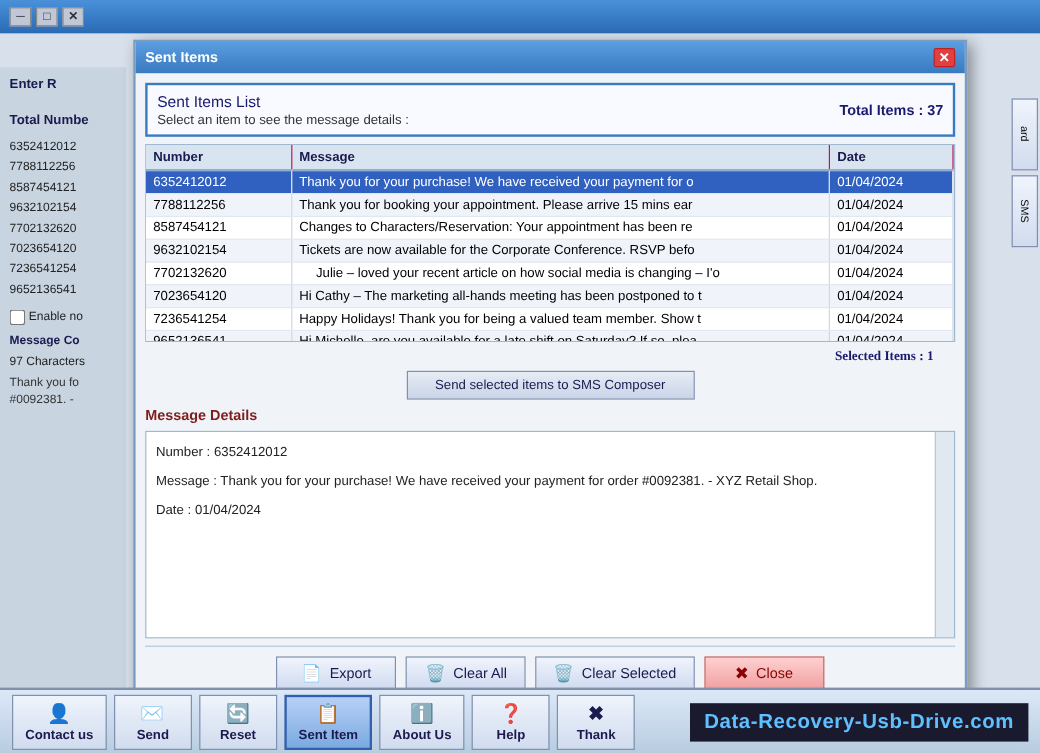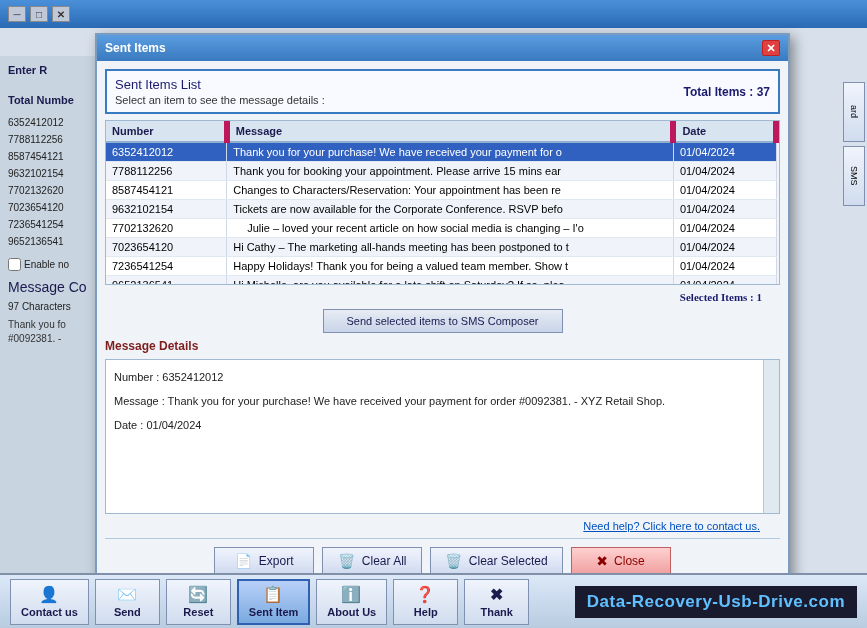--- a/index.html
+++ b/index.html
@@ -56,21 +56,21 @@
       display: flex;
       flex-direction: column;
       height: calc(628px - 28px);
       background: #d8e0eb;
       position: relative;
     }
 
     
     .dialog-overlay {
       position: absolute;
-      left: 95px;
+      left: 111px;
       top: 5px;
       width: 695px;
       height: 560px;
       background: #f0f4f8;
       border: 2px solid #7a9cc0;
       box-shadow: 4px 4px 12px rgba(0,0,0,0.4);
       display: flex;
       flex-direction: column;
     }
 
@@ -154,21 +154,21 @@
       width: 100%;
       border-collapse: collapse;
       font-size: 11px;
     }
     thead tr {
       background: #d8e4f0;
     }
     thead th {
       padding: 4px 6px;
       text-align: left;
-      border-right: 6px solid #be185d;
+      border-right: 1px solid #be185d;
       border-bottom: 2px solid #90aed0;
       color: #1a1a4e;
       font-weight: bold;
       white-space: nowrap;
     }
     tbody tr {
       background: white;
     }
     tbody tr:nth-child(even) {
       background: #f0f4fa;
@@ -364,22 +364,22 @@
     }
     .left-enable {
       padding: 4px;
       font-size: 10px;
       display: flex;
       align-items: center;
       gap: 3px;
     }
     .left-msg-comp {
       padding: 4px;
-      font-size: 14px;
-      font-weight: normal;
+      font-size: 10px;
+      font-weight: bold;
       color: #1a1a4e;
     }
     .left-chars {
       padding: 2px 4px;
       font-size: 10px;
     }
     .left-msg-preview {
       padding: 4px;
       font-size: 10px;
       color: #333;
@@ -538,21 +538,20 @@
             <span>Message  :  </span>
             <span>Thank you for your purchase! We have received your payment for order #0092381. - XYZ Retail Shop.</span>
           </div>
           <div style="margin-top:6px;">
             <span>Date        :  </span>
             <span>01/04/2024</span>
           </div>
           <div class="message-details-scrollbar"></div>
         </div>
 
-        <div class="help-link">Need help? Click here to contact us.</div>
 
         <div class="bottom-btns">
           <button class="action-btn">
             <span class="btn-icon">📄</span>
             <span>Export</span>
           </button>
           <button class="action-btn">
             <span class="btn-icon">🗑️</span>
             <span>Clear All</span>
           </button>

